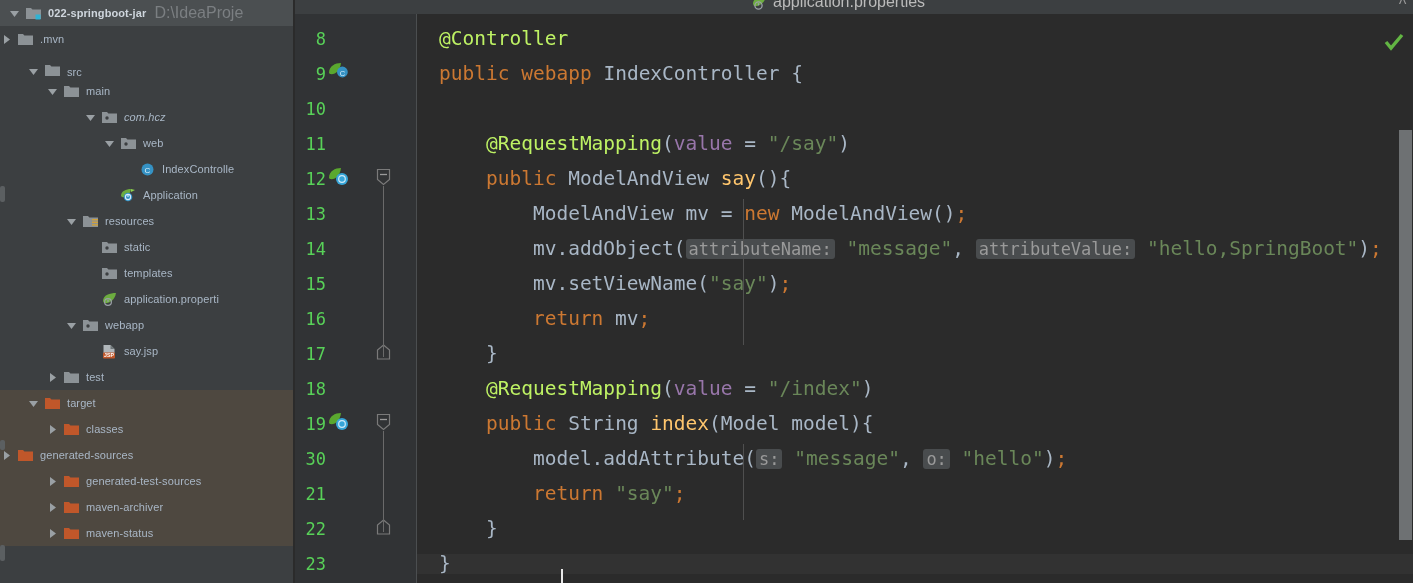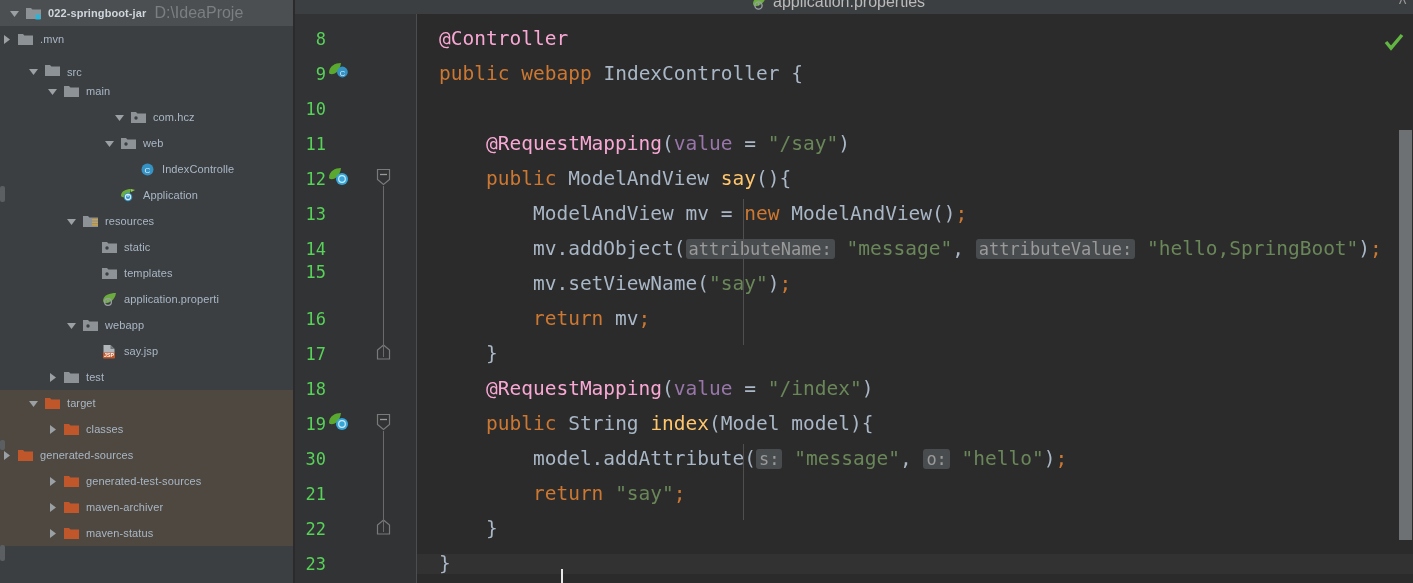--- a/index.html
+++ b/index.html
@@ -163,21 +163,21 @@
     line-height: 20px;
     font-family: "DejaVu Sans Mono", monospace;
     font-size: 19.5px;
     white-space: pre;
     color: #a9b7c6;
   }
   .cline .txt { padding-left: 22px; display: inline-block; }
   .caret-row { background: #323232; }
 
   .k  { color: #cc7832; }   
-  .an { color: #f9a8d4; margin-top: 16px; }   
+  .an { color: #bef264; margin-top: 16px; }   
   .s  { color: #6a8759; }   
   .id { color: #a9b7c6; }   
   .ty { color: #a9b7c6; }
   .mt { color: #ffc66d; }   
   .pn { color: #9876aa; }   
   .pu { color: #a9b7c6; }   
   .sc { color: #cc7832; }   
   .hint {
     background: #494c4e;
     color: #9a9a9a;
@@ -266,21 +266,21 @@
               <path d="M2 4 L11 4 L6.5 10 Z" fill="#9aa0a4"></path>
             </svg>
           </span>
           <span class="ticon">
             <svg viewBox="0 0 17 15" width="17" height="15">
               <path d="M1 2 h5 l1.4 1.6 H16 v9.4 H1 Z" fill="#8c9296"></path>
             </svg>
           </span>
           <span class="tlabel">main</span>
         </div>
-        <div class="tree-row" style="padding-left: 113px;">
+        <div class="tree-row" style="padding-left: 84px; font-style: italic;">
           <span class="twisty">
             <svg viewBox="0 0 13 13" width="13" height="13">
               <path d="M2 4 L11 4 L6.5 10 Z" fill="#9aa0a4"></path>
             </svg>
           </span>
           <span class="ticon">
             <svg viewBox="0 0 17 15" width="17" height="15">
               <path d="M1 2 h5 l1.4 1.6 H16 v9.4 H1 Z" fill="#8c9296"></path>
               <circle cx="6" cy="8" r="1.7" fill="#3c3f41"></circle>
             </svg>
@@ -528,21 +528,21 @@
               <path d="M2 12 C2 5, 8 2, 14 2 C13 10, 8 14, 3 13 Z" fill="#5aa82f"></path>
               <circle cx="15" cy="13" r="6" fill="#36a5d8"></circle>
               <circle cx="15" cy="13" r="3.3" fill="none" stroke="#cfeaf8" stroke-width="1.2"></circle>
             </svg></div>
           <div class="fold" style="top: 153px;"><svg viewBox="0 0 17 20" width="17" height="20">
               <path d="M2.5 2.5 h12 v10 l-6 5 l-6 -5 Z" fill="none" stroke="#7a7a7a" stroke-width="1.2"></path>
               <path d="M5 7.5 h7" stroke="#9a9a9a" stroke-width="1.3"></path>
             </svg></div>
           <div class="lnum" style="top: 190px;">13</div>
           <div class="lnum" style="top: 225px;">14</div>
-          <div class="lnum" style="top: 248px;">15</div>
+          <div class="lnum" style="top: 260px;">15</div>
           <div class="lnum" style="top: 295px;">16</div>
           <div class="lnum" style="top: 330px;">17</div>
           <div class="fold" style="top: 328px;"><svg viewBox="0 0 17 20" width="17" height="20">
               <path d="M8.5 3 l6 5 v9 h-12 v-9 Z" fill="none" stroke="#7a7a7a" stroke-width="1.2"></path>
             </svg></div>
           <div class="lnum" style="top: 365px;">18</div>
           <div class="lnum" style="top: 400px;">19</div>
           <div class="gicon" style="top: 397px;"><svg viewBox="0 0 22 22" width="22" height="22">
               <path d="M2 12 C2 5, 8 2, 14 2 C13 10, 8 14, 3 13 Z" fill="#5aa82f"></path>
               <circle cx="15" cy="13" r="6" fill="#36a5d8"></circle>

